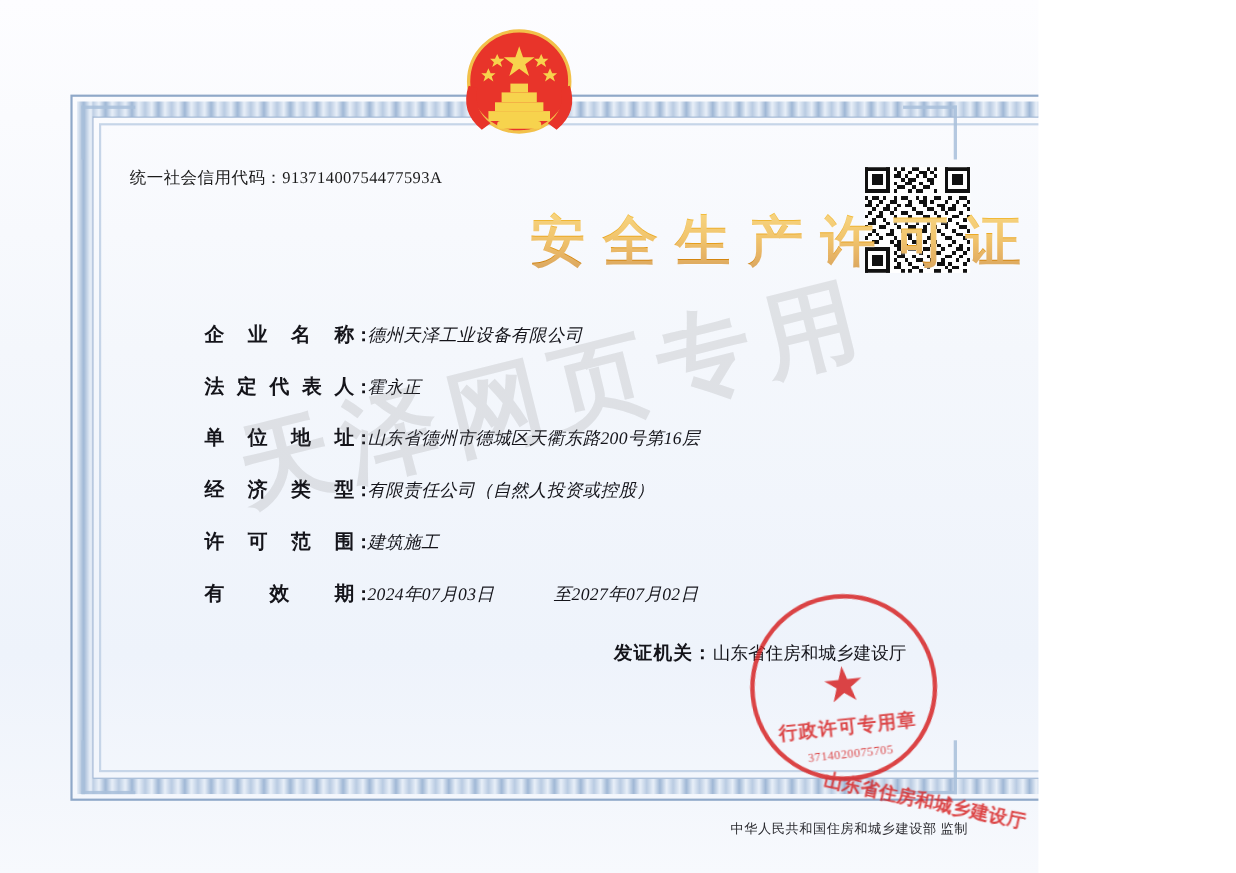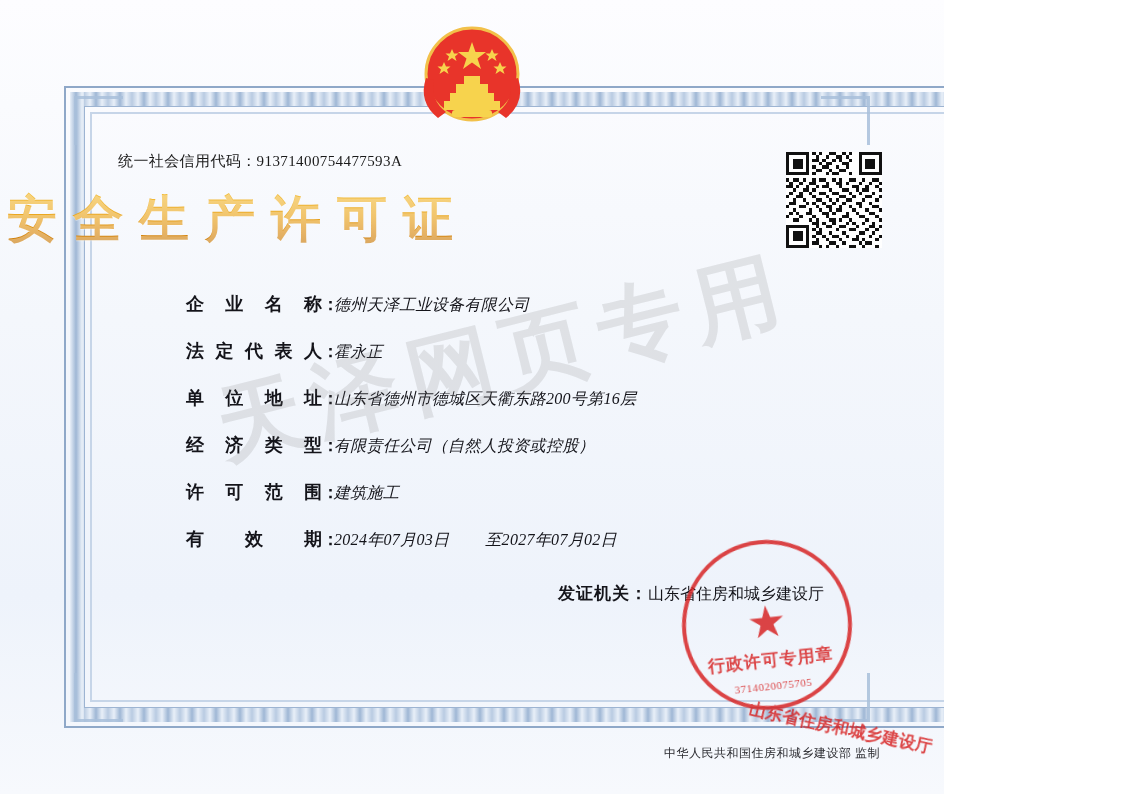--- a/index.html
+++ b/index.html
@@ -107,25 +107,25 @@
     color: #1a1a1a;
     letter-spacing: .4px;
     font-family: "Liberation Serif", serif;
   }
 
   .title {
     position: absolute;
     left: 0;
     right: 0;
     top: 186px;
-    text-align: left;
+    text-align: right;
     font-size: 50px;
     letter-spacing: 16px;
     font-weight: bold;
-    padding-left: 7px;
+    padding-left: 30px;
     font-family: "DejaVu Sans", sans-serif;
     background: linear-gradient(180deg, #f6c648 0%, #eaa61f 45%, #d98a12 70%, #b96c06 100%);
     -webkit-background-clip: text;
     background-clip: text;
     color: transparent;
     text-shadow: 0 1px 0 rgba(255,255,255,.35);
   }
 
   .serial {
     position: absolute;
@@ -161,21 +161,21 @@
   .field-colon {
     width: 12px;
     font-weight: bold;
   }
   .field-value {
     font-size: 16px;
     letter-spacing: .3px;
     font-style: italic;
   }
   .field-value-second {
-    margin-left: 36px;
+    margin-left: 54px;
   }
 
   .issuer-block {
     position: absolute;
     right: 120px;
     top: 582px;
     text-align: center;
     font-size: 17px;
     color: #14141a;
   }

